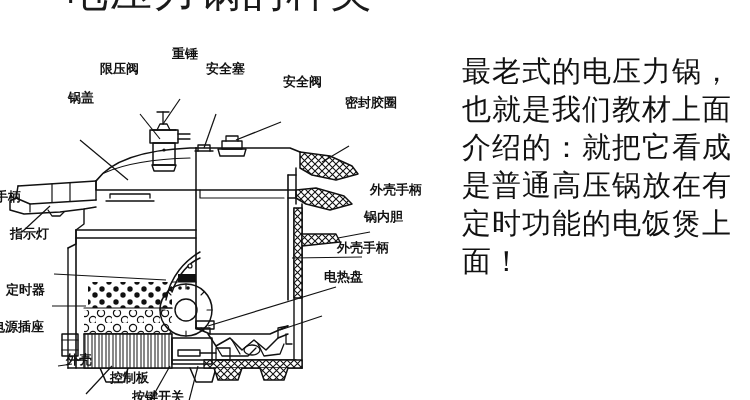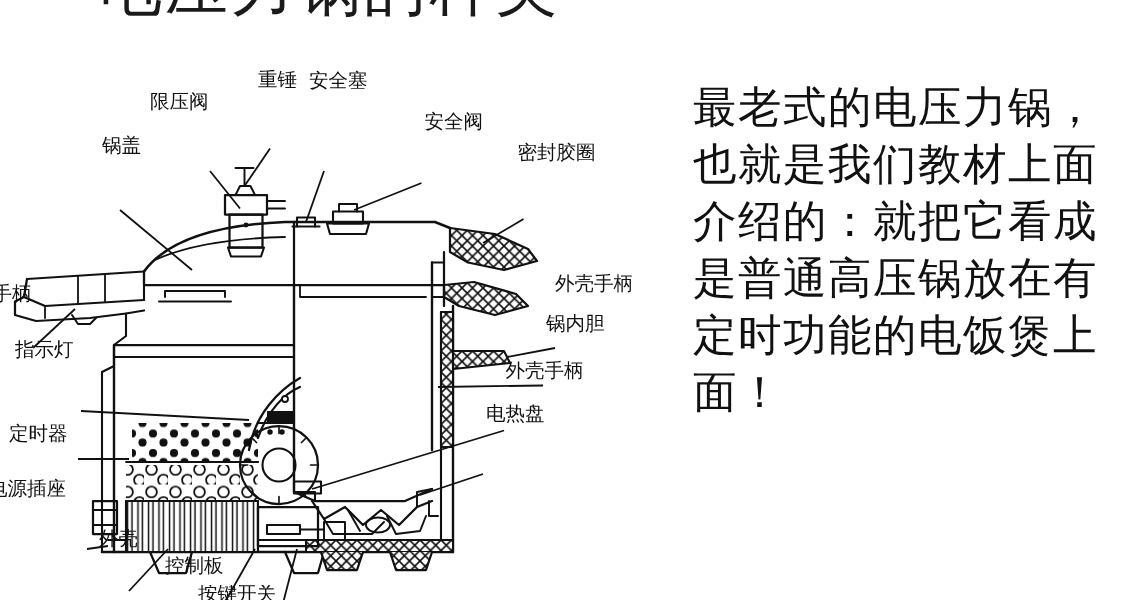--- a/index.html
+++ b/index.html
@@ -41,21 +41,21 @@
   }
 
   
   .diagram{position:absolute;left:0;top:38px;width:450px;height:362px;}
   .diagram svg{display:block;}
 
   .lbl{
     position:absolute;
     font-family:"DejaVu Serif","Liberation Serif",serif;
     font-size:13px;
-    font-weight:normal;
+    font-weight:bold;
     color:#111;
     white-space:nowrap;
     line-height:14px;
   }
   .lbl.clip{overflow:hidden;}
 </style>
 </head>
 <body>
 
 <div class="slide">
@@ -214,21 +214,21 @@
         <path d="M52,268 L86,268"></path>
         <path d="M58,328 L72,326"></path>
         <path d="M86,356 L112,328"></path>
         <path d="M144,374 L170,328"></path>
         <path d="M182,390 L198,328"></path>
       </g>
     </svg>
 
     <div class="lbl" style="left:100px;top:24px;">限压阀</div>
     <div class="lbl" style="left:172px;top:9px;">重锤</div>
-    <div class="lbl" style="left:206px;top:10px;">安全塞</div>
+    <div class="lbl" style="left:206px;top:24px;">安全塞</div>
     <div class="lbl" style="left:283px;top:37px;">安全阀</div>
     <div class="lbl" style="left:345px;top:58px;">密封胶圈</div>
     <div class="lbl" style="left:50px;top:53px;margin-left:18px;">锅盖</div>
     <div class="lbl" style="left:-5px;top:152px;">手柄</div>
     <div class="lbl" style="left:370px;top:145px;">外壳手柄</div>
     <div class="lbl" style="left:364px;top:172px;">锅内胆</div>
     <div class="lbl" style="left:337px;top:203px;">外壳手柄</div>
     <div class="lbl" style="left:324px;top:232px;">电热盘</div>
     <div class="lbl" style="left:10px;top:189px;">指示灯</div>
     <div class="lbl" style="left:6px;top:221px;margin-top:24px;">定时器</div>

